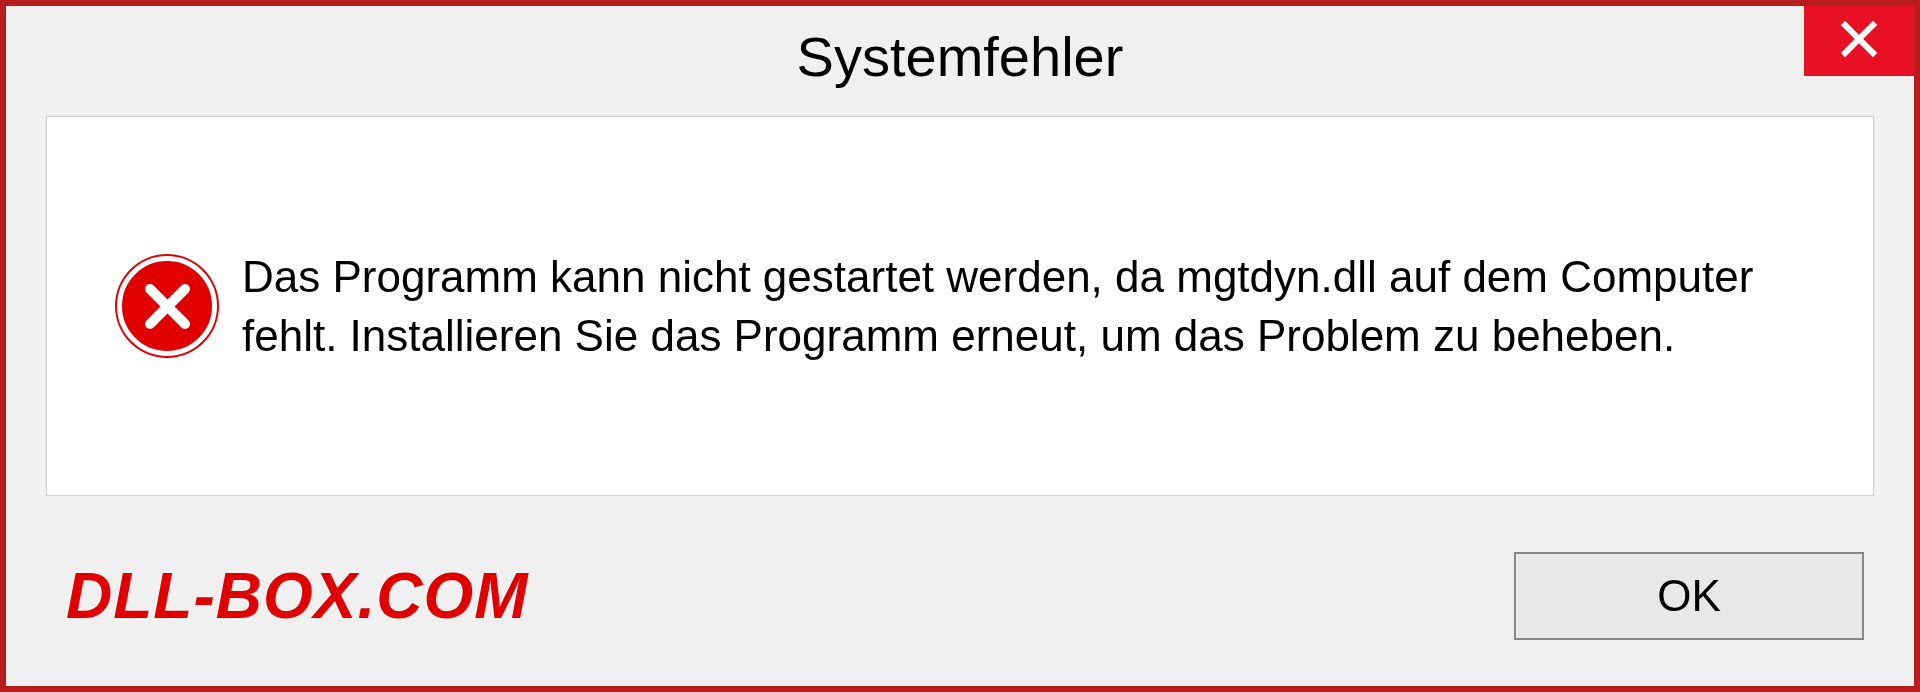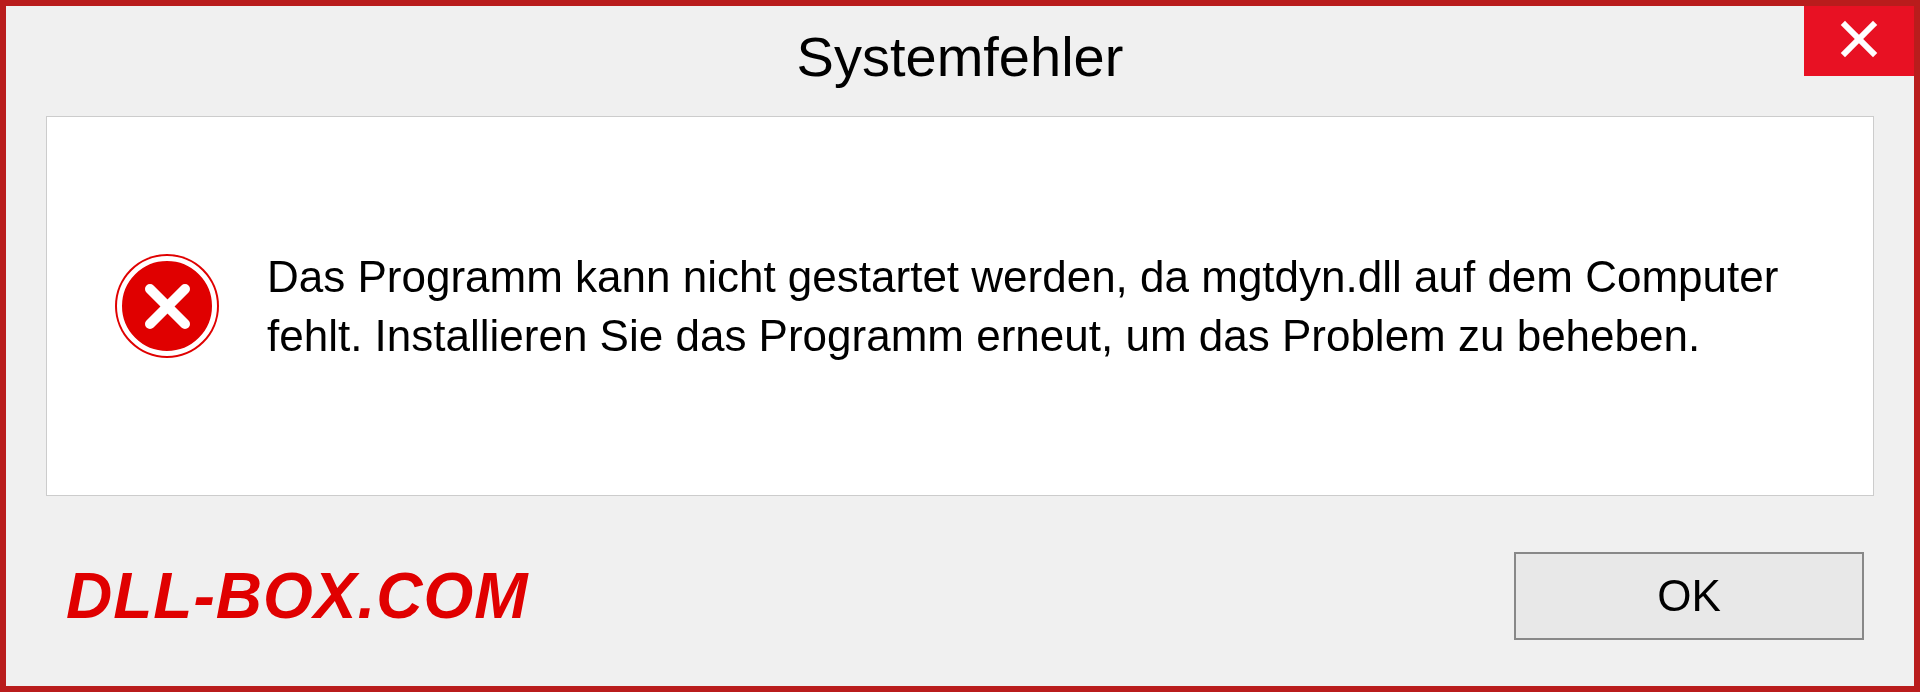--- a/index.html
+++ b/index.html
@@ -56,21 +56,21 @@
       height: 40px;
     }
     .content-area {
       margin: 0 40px 40px 40px;
       background: #ffffff;
       border: 1px solid #ccc;
       flex: 1;
       display: flex;
       align-items: center;
       padding: 22px 70px;
-      gap: 50px;
+      gap: 25px;
     }
     .error-icon {
       width: 100px;
       height: 100px;
       border-radius: 50%;
       background: #e00000;
       display: flex;
       align-items: center;
       justify-content: center;
       flex-shrink: 0;

